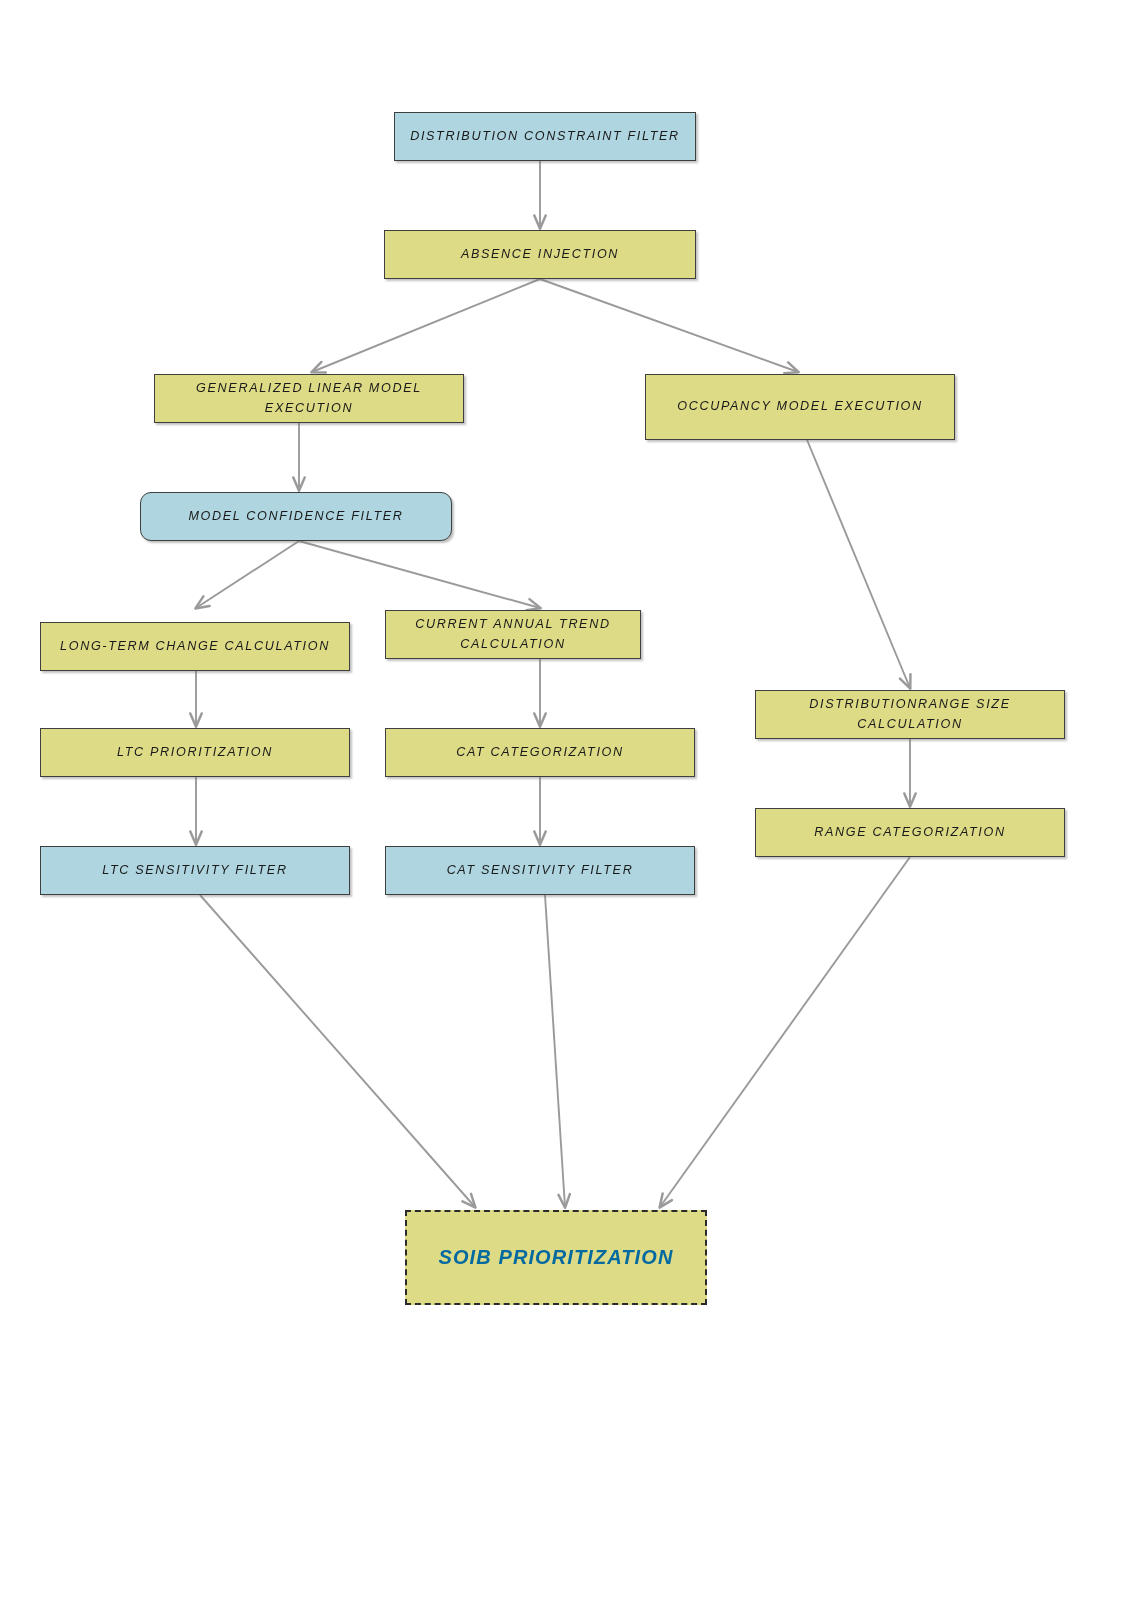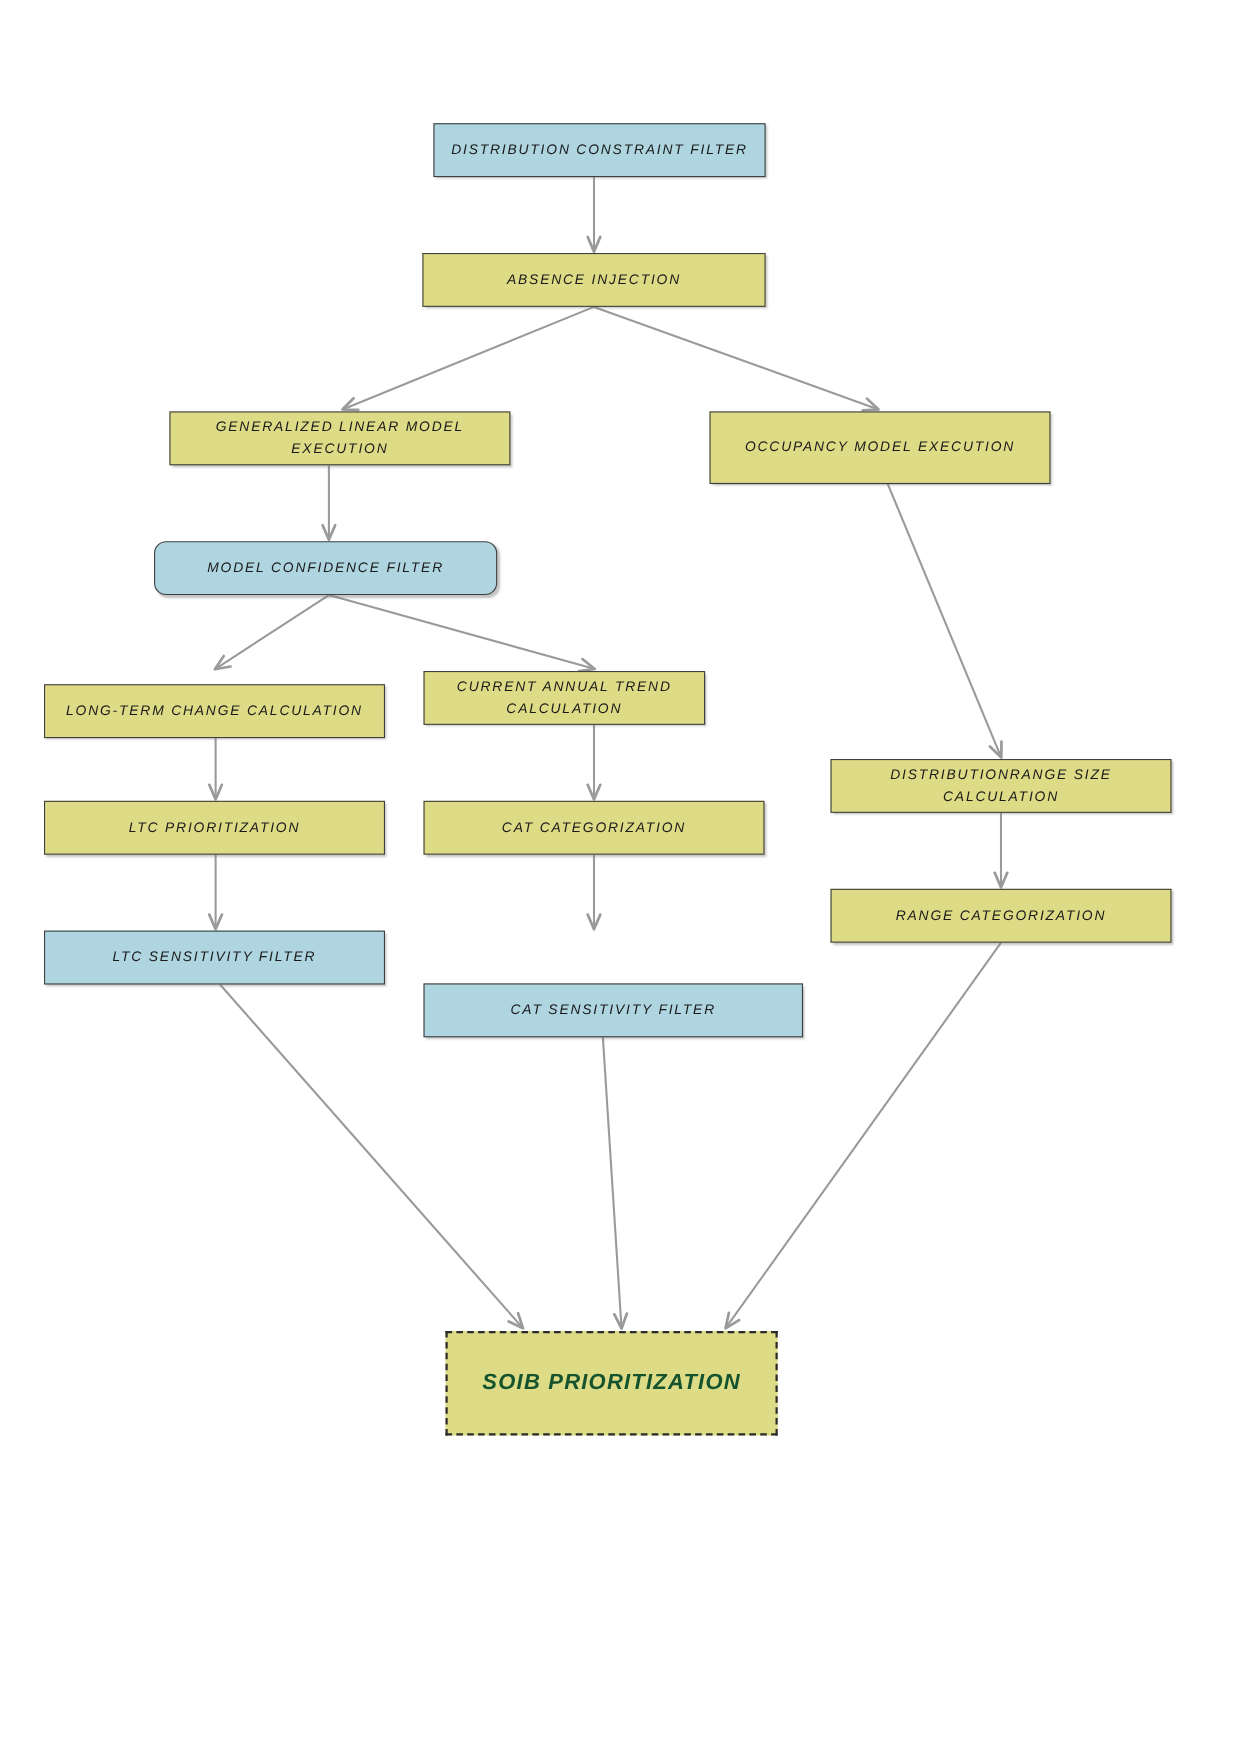--- a/index.html
+++ b/index.html
@@ -48,21 +48,21 @@
   .fill-yellow { background: #dedb86; }
   .fill-blue   { background: #aed5e0; }
   .node.terminal {
     border: 2px dashed #2b2b2b;
     box-shadow: none;
   }
   .node.terminal .label {
     font-size: 20px;
     font-weight: bold;
     letter-spacing: 1.1px;
-    color: #14532d;
+    color: #0369a1;
   }
 </style>
 </head>
 <body>
 
 <div id="canvas">
   <svg id="edges" viewBox="0 0 1131 1600" xmlns="http://www.w3.org/2000/svg">
     <defs>
       <marker id="arrowhead" markerWidth="9" markerHeight="9" refX="7.6" refY="4" orient="auto" markerUnits="strokeWidth">
         <path d="M1,1 L8,4 L1,7" fill="none" stroke="#9a9a9a" stroke-width="1.3" stroke-linecap="round" stroke-linejoin="round"></path>
@@ -119,20 +119,20 @@
       </div>
       <div class="node fill-yellow" style="left: 385px; top: 728px; width: 310px; height: 49px;">
         <span class="label">CAT CATEGORIZATION</span>
       </div>
       <div class="node fill-yellow" style="left: 755px; top: 808px; width: 310px; height: 49px;">
         <span class="label">RANGE CATEGORIZATION</span>
       </div>
       <div class="node fill-blue" style="left: 40px; top: 846px; width: 310px; height: 49px;">
         <span class="label">LTC SENSITIVITY FILTER</span>
       </div>
-      <div class="node fill-blue" style="left: 385px; top: 846px; width: 345px; height: 49px; margin-top: 48px;">
+      <div class="node fill-blue" style="left: 385px; top: 846px; width: 310px; height: 49px;">
         <span class="label">CAT SENSITIVITY FILTER</span>
       </div>
       <div class="node fill-yellow terminal" style="left: 405px; top: 1210px; width: 302px; height: 95px;">
         <span class="label">SOIB PRIORITIZATION</span>
       </div>
     </div>
 </div>
 
 </body></html>

